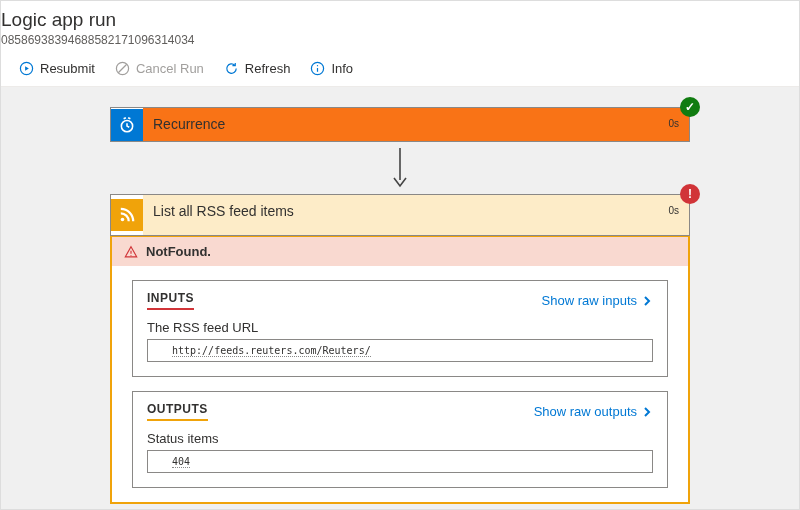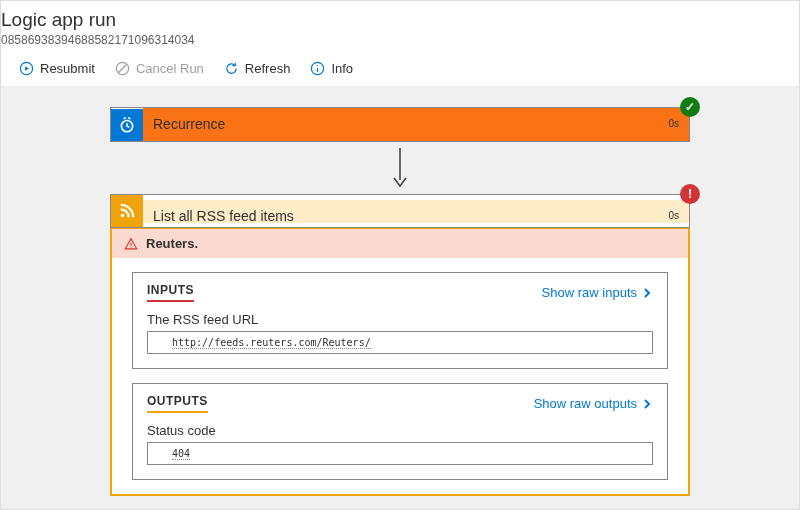--- a/index.html
+++ b/index.html
@@ -13,21 +13,21 @@
   .tbtn svg { width: 15px; height: 15px; }
   .canvas { background: #f0f0f0; padding: 20px 0 0; height: 430px; overflow: hidden; }
   .step { position: relative; margin: 0 auto; width: 580px; }
   .step-head { display: flex; align-items: center; border: 1px solid #8a8886; background: #fff; }
   .step-iconbox { width: 32px; height: 32px; display: flex; align-items: center; justify-content: center; flex-shrink: 0; }
   .recurrence-ic { background: #0078d4; }
   .rss-ic { background: #f0a30a; }
   .step-title { flex: 1; padding: 0 10px; font-size: 14px; }
   .step-dur { width: 44px; text-align: right; padding-right: 10px; font-size: 10px; }
   .recurrence .step-title, .recurrence .step-dur { background: #f97316; height: 33px; line-height: 32px; }
-  .rss .step-title, .rss .step-dur { background: #fdecc8; height: 23px; line-height: 32px; }
+  .rss .step-title, .rss .step-dur { background: #fdecc8; height: 40px; line-height: 32px; }
   .badge { position: absolute; right: -10px; top: -10px; width: 20px; height: 20px; border-radius: 50%; display: flex; align-items: center; justify-content: center; color: #fff; font-size: 12px; font-weight: bold; }
   .badge.ok { background: #107c10; }
   .badge.err { background: #d13438; }
   .arrow { display: flex; justify-content: center; margin: 6px 0 6px; }
   .rss-card { background: #fff; border: 2px solid #f0a30a; border-top: none; }
   .errbar { background: #f9d9d0; padding: 7px 12px; display: flex; align-items: center; gap: 8px; font-size: 13px; color: #323130; border-top: 1px solid #f0a30a; }
   .errbar svg { width: 14px; height: 14px; }
   .panel { margin: 14px 20px; border: 1px solid #8a8886; background: #fff; padding: 10px 14px 14px; }
   .panel-head { display: flex; justify-content: space-between; align-items: center; margin-bottom: 10px; }
   .panel-label { font-size: 12px; font-weight: 600; letter-spacing: 0.5px; padding-bottom: 3px; }
@@ -116,21 +116,21 @@
       <div class="step-title">List all RSS feed items</div>
       <div class="step-dur">0s</div>
     </div>
     <div class="rss-card">
       <div class="errbar">
         <svg viewBox="0 0 16 16" fill="none" stroke="#d13438" stroke-width="1.3">
             <path d="M8 2 L14.5 13.5 H1.5 Z"></path>
             <path d="M8 6.5v3.5"></path>
             <circle cx="8" cy="12" r="0.6" fill="#d13438" stroke="none"></circle>
           </svg>
-        <b>Reuters.</b>
+        <b>NotFound.</b>
       </div>
 
       <div class="panel">
         <div class="panel-head">
           <span class="panel-label inputs-label">INPUTS</span>
           <span class="showraw">
             <span>Show raw inputs</span>
             <svg viewBox="0 0 12 12" fill="none" stroke="#0078d4" stroke-width="2">
                 <path d="M4 2l4 4-4 4"></path>
               </svg>
@@ -143,20 +143,20 @@
       <div class="panel">
         <div class="panel-head">
           <span class="panel-label outputs-label">OUTPUTS</span>
           <span class="showraw">
             <span>Show raw outputs</span>
             <svg viewBox="0 0 12 12" fill="none" stroke="#0078d4" stroke-width="2">
                 <path d="M4 2l4 4-4 4"></path>
               </svg>
           </span>
         </div>
-        <div class="field-label">Status code</div>
+        <div class="field-label">Status items</div>
         <div class="field-box"><span>404</span></div>
       </div>
 
     </div>
   </div>
 
 </div>
 
 </body></html>

